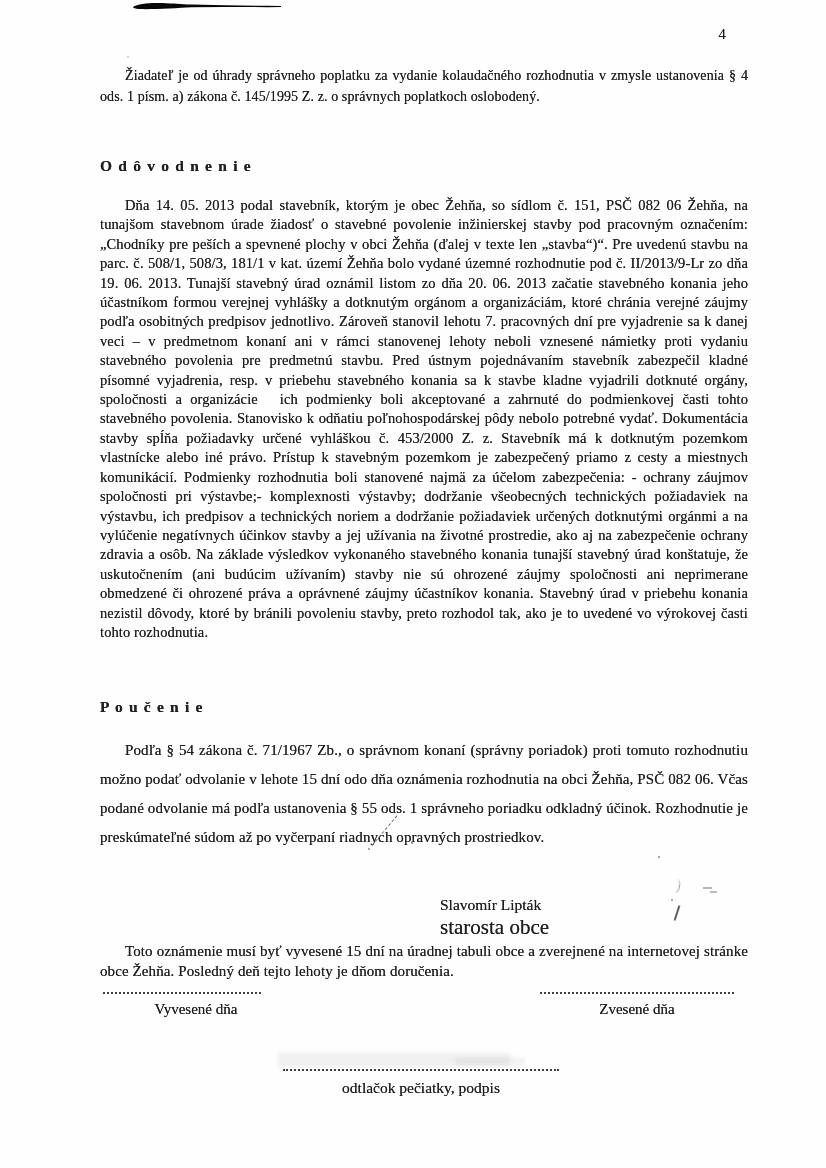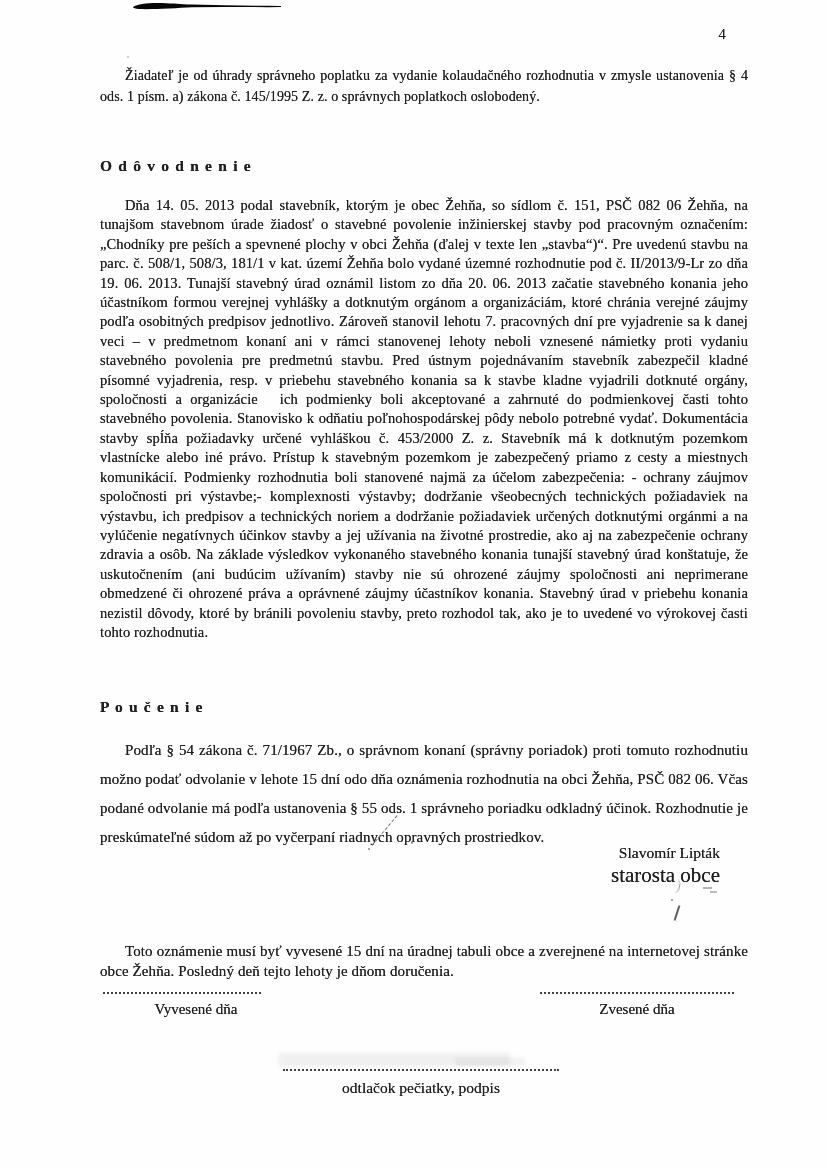--- a/index.html
+++ b/index.html
@@ -46,22 +46,22 @@
     font-weight: bold;
     letter-spacing: 1.2px;
     white-space: nowrap;
   }
   .h-odovodnenie { top: 157px; text-align: center; }
   .h-poucenie { top: 698px; }
   .body-odovodnenie { top: 196px; font-size: 14.5px; line-height: 19.4px; }
   .body-poucenie { top: 736px; font-size: 15px; line-height: 29px; }
   .signature {
     position: absolute;
-    left: 440px; top: 844px; width: 280px;
-    text-align: right;
+    left: 440px; top: 896px; width: 280px;
+    text-align: left;
   }
   .signature .name { font-size: 15.5px; }
   .signature .role { font-size: 21px; margin-top: 1px; }
   .notice { top: 941px; font-size: 15px; line-height: 20.4px; }
   .dotline {
     position: absolute;
     border-bottom: 2px dotted #404040;
     height: 0;
     filter: blur(0.2px);
   }

